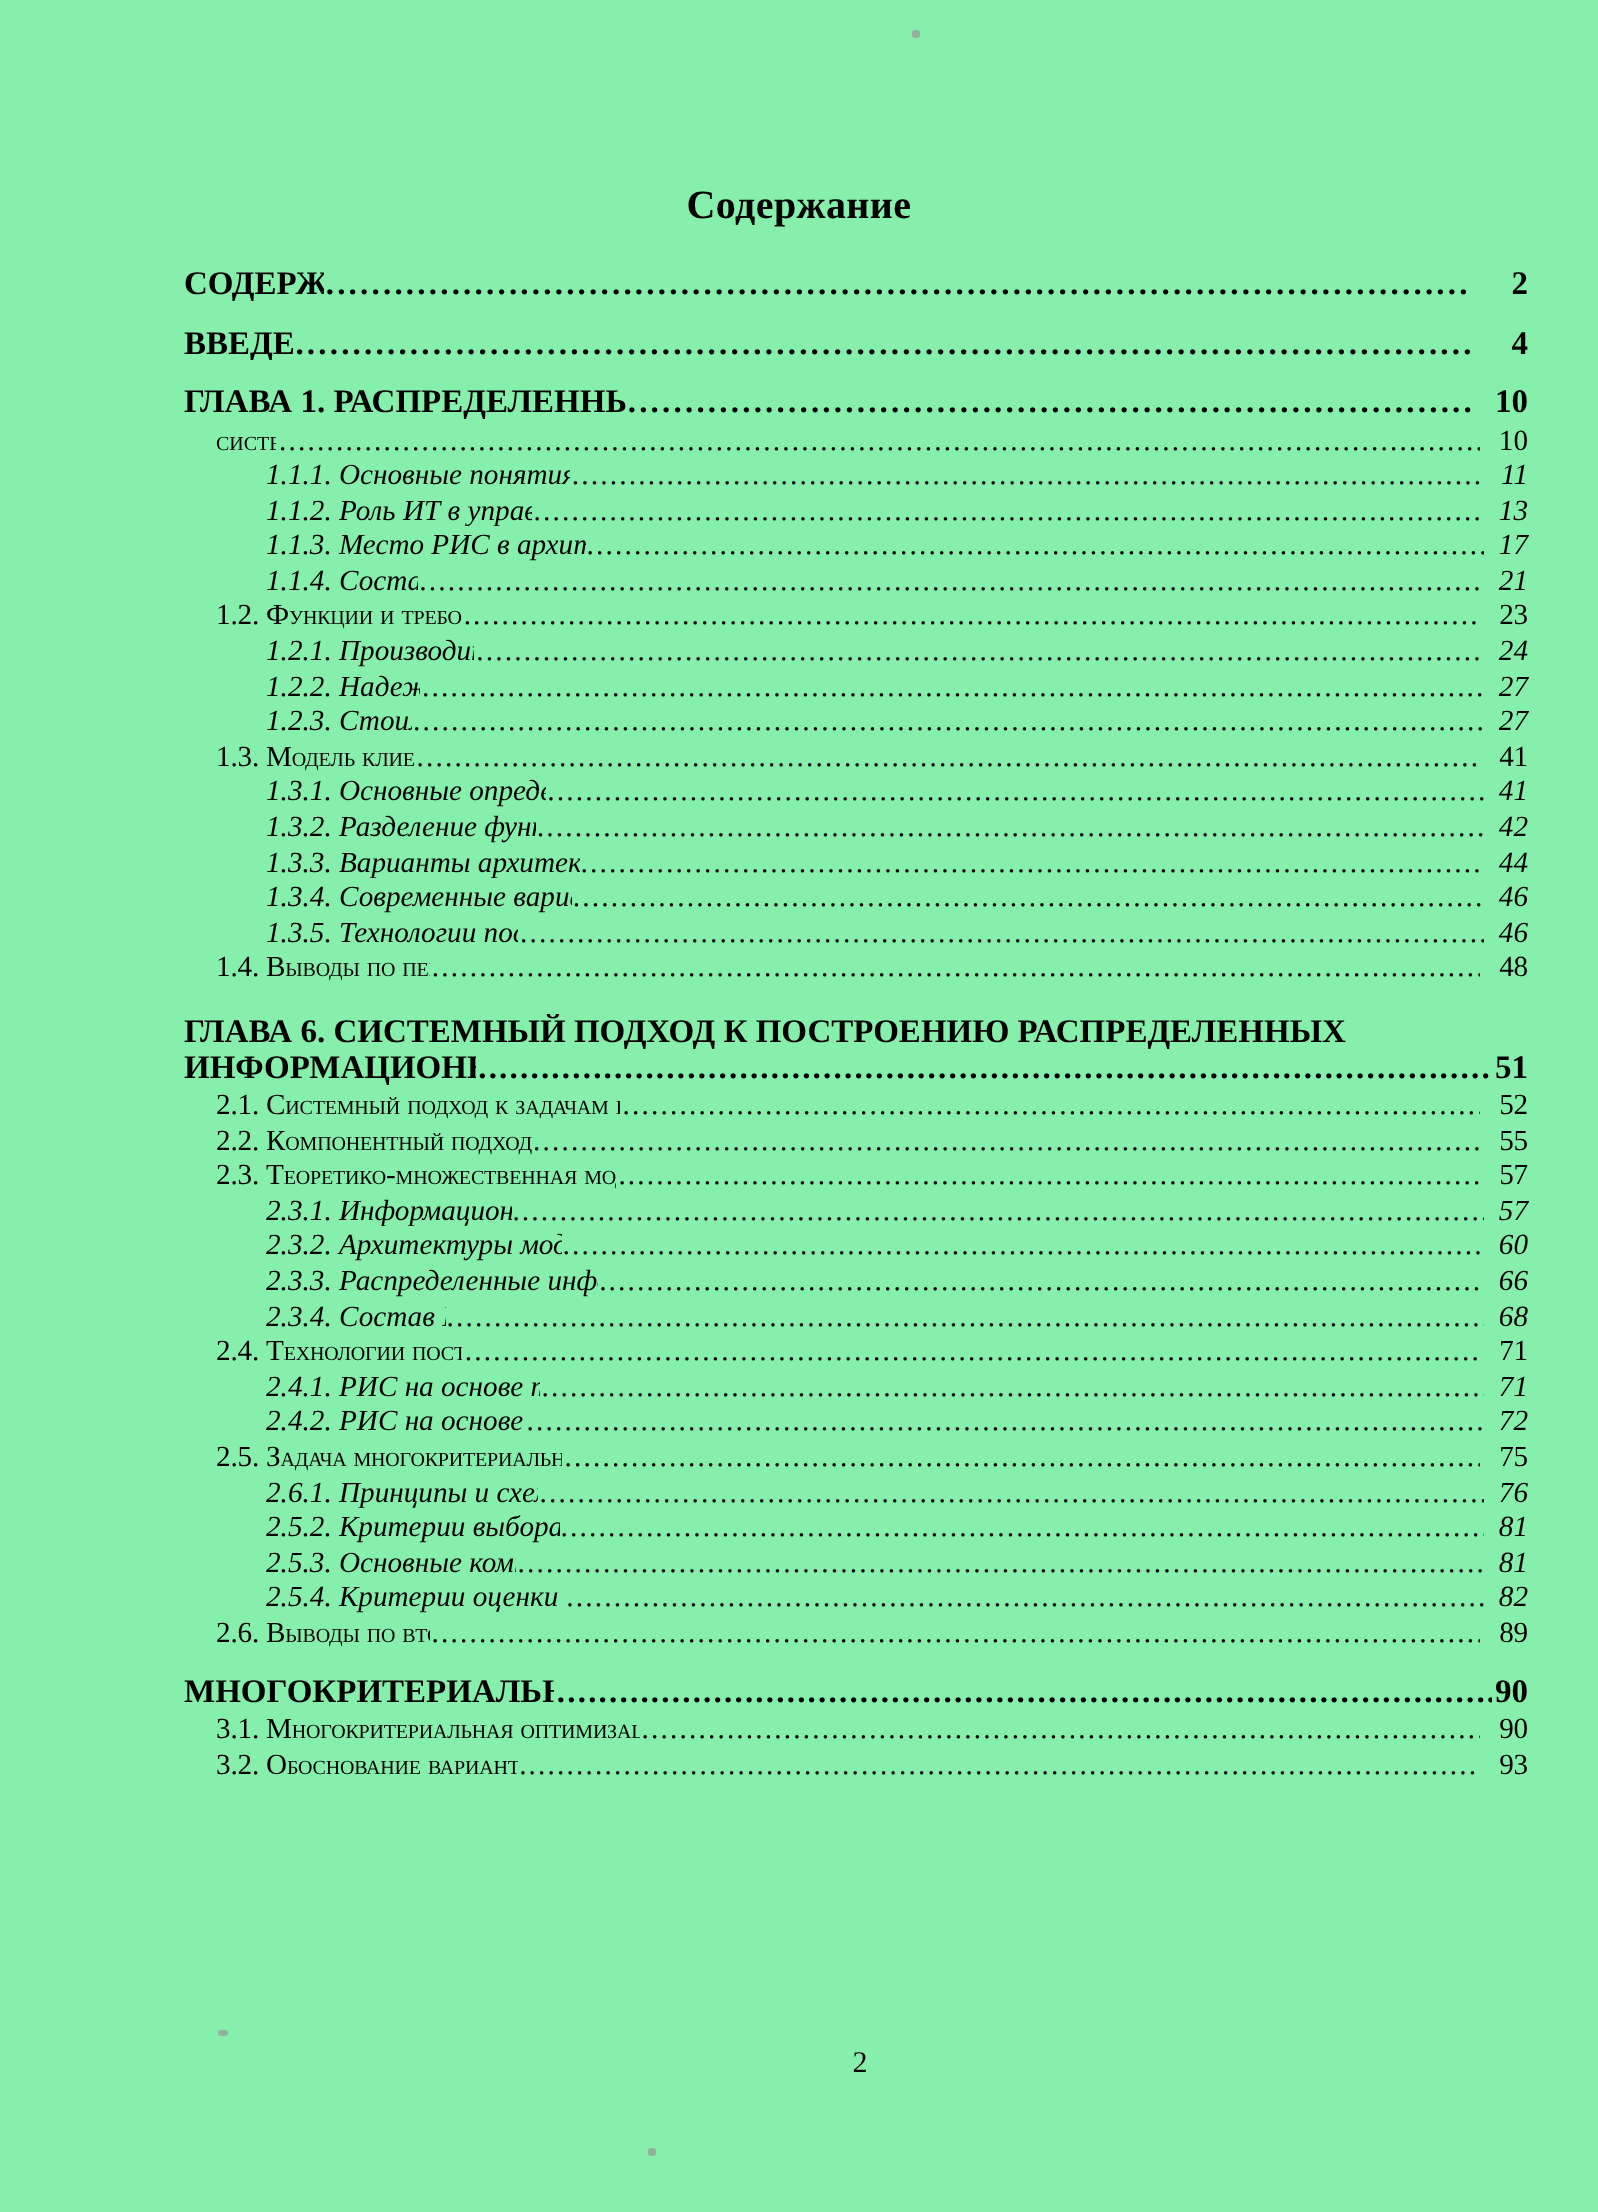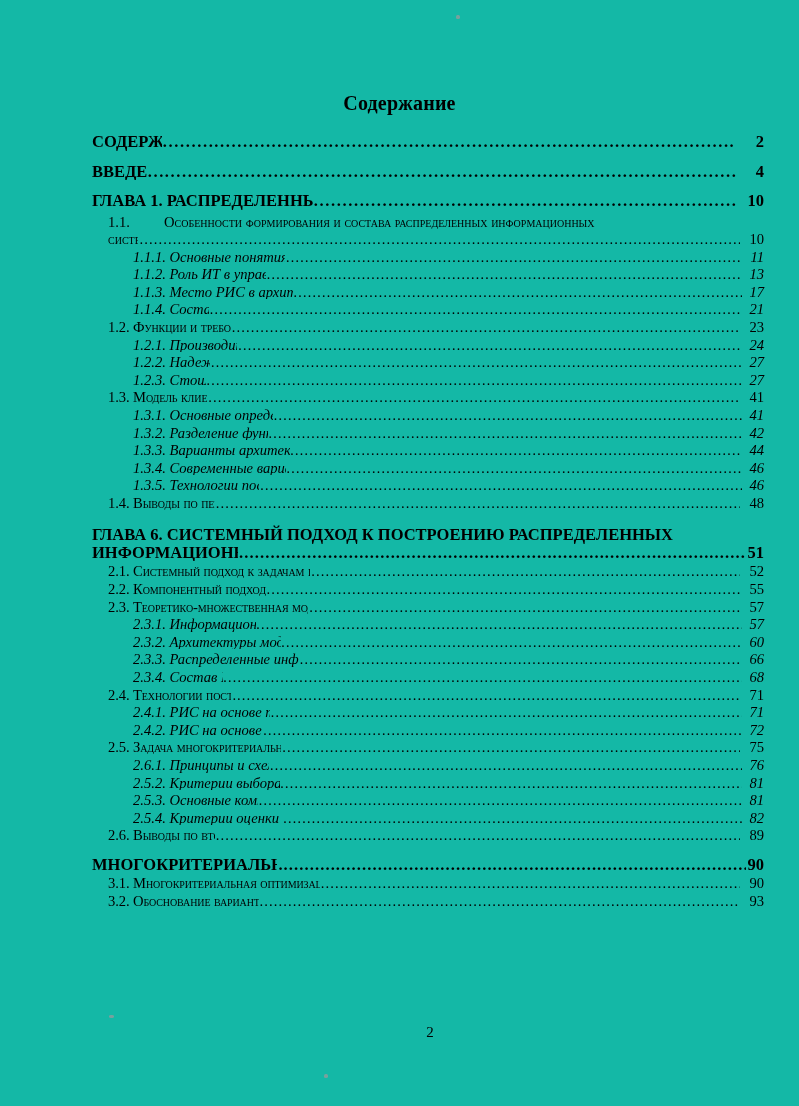--- a/index.html
+++ b/index.html
@@ -9,21 +9,21 @@
     background: #ffffff;
   }
   body {
     font-family: "Liberation Serif", "DejaVu Serif", serif;
     color: #000000;
   }
   #page {
     position: relative;
     width: 799px;
     height: 1106px;
-    background: #14b8a6;
+    background: #86efac;
     overflow: hidden;
     margin: 0 auto;
   }
 
   
   .speck {
     position: absolute;
     background: #9a9a9a;
     border-radius: 40%;
     opacity: 0.75;
@@ -172,21 +172,20 @@
         <span class="etext">ВВЕДЕНИЕ</span>
         <span class="leader"></span>
         <span class="pnum">4</span>
       </div>
       <div class="entry lvl1">
         <span class="etext">ГЛАВА 1. РАСПРЕДЕЛЕННЫЕ ИНФОРМАЦИОННЫЕ СИСТЕМЫ</span>
         <span class="leader"></span>
         <span class="pnum">10</span>
       </div>
       <div class="lvl2wrap">
-        <div class="firstline"><span class="numcol">1.1.</span><span>Особенности формирования и состава распределенных информационных</span></div>
         <div class="entry">
           <span class="etext">систем</span>
           <span class="leader"></span>
           <span class="pnum">10</span>
         </div>
       </div>
       <div class="entry lvl3">
         <span class="etext">1.1.1. Основные понятия и характеристики</span>
         <span class="leader"></span>
         <span class="pnum">11</span>

